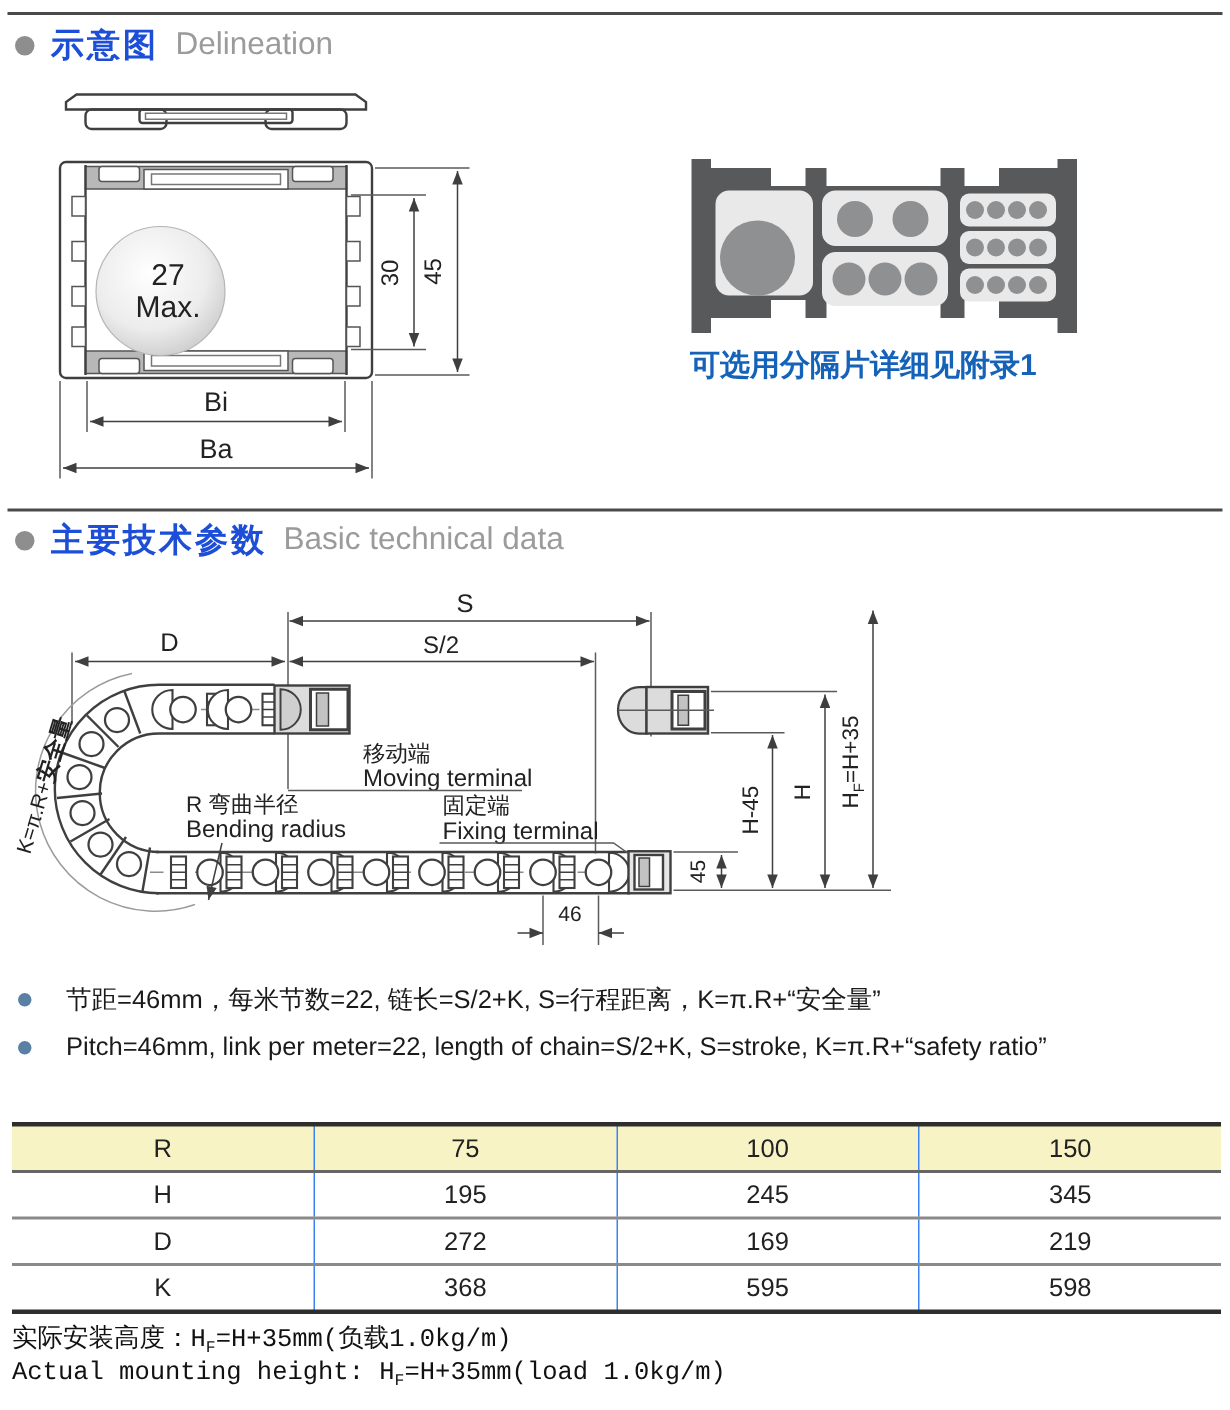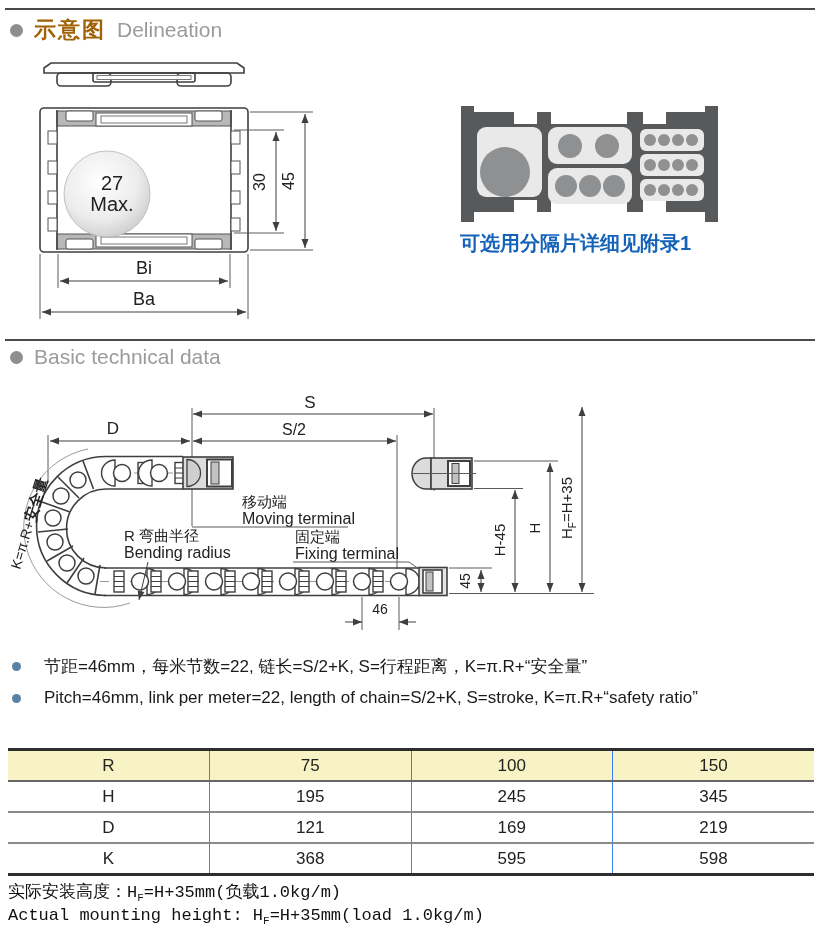--- a/index.html
+++ b/index.html
@@ -1,21 +1,21 @@
 <!DOCTYPE html>
 <html><head>
 <meta charset="utf-8">
 <style>
   html,body{margin:0;padding:0;}
   body{width:820px;height:940px;position:relative;background:#ffffff;overflow:hidden;
        font-family:"Liberation Sans","DejaVu Sans",sans-serif;}
   .divider{position:absolute;left:5px;right:5px;height:2px;background:#4a4a4a;}
   .sec-header{position:absolute;display:flex;align-items:center;gap:11px;}
   .sec-bullet{width:13px;height:13px;border-radius:50%;background:#8e8e8e;flex:none;}
-  .sec-zh{font-size:22px;font-weight:bold;color:#a16207;letter-spacing:2px;}
+  .sec-zh{font-size:22px;font-weight:bold;color:#1d4ed8;letter-spacing:2px;}
   .sec-en{font-size:21px;color:#9b9b9b;text-align:center;}
   .note-line{position:absolute;display:flex;align-items:center;gap:23px;font-size:17px;color:#1a1a1a;}
   .note-bullet{width:9px;height:9px;border-radius:50%;background:#5b80a5;flex:none;}
   .caption{position:absolute;left:460px;top:230px;font-size:20px;font-weight:bold;color:#1463b8;}
   table.spec{position:absolute;left:8px;top:748px;width:806px;border-collapse:collapse;
              font-size:17px;color:#222;table-layout:fixed;}
   table.spec th,table.spec td{text-align:center;height:29px;font-weight:normal;padding:0;}
   table.spec thead tr{background:#f7f3c5;border-top:3px solid #2e2e2e;border-bottom:2px solid #666;}
   table.spec tbody tr{border-bottom:2px solid #8a8a8a;}
   table.spec tbody tr:last-child{border-bottom:3px solid #2e2e2e;}
@@ -36,20 +36,21 @@
 <div class="sec-header" style="left:10px;top:15px">
   <span class="sec-bullet"></span>
   <span class="sec-zh">示意图</span>
   <span class="sec-en">Delineation</span>
 </div>
 
 <div class="divider" style="top:339px"></div>
 
 <div class="sec-header" style="left:10px;top:345px">
   <span class="sec-bullet"></span>
+  <span class="sec-zh">主要技术参数</span>
   <span class="sec-en">Basic technical data</span>
 </div>
 
 <svg class="draw" width="820" height="940" viewBox="0 0 820 940">
   <defs>
     <radialGradient id="sph" cx="0.42" cy="0.36" r="0.8">
       <stop offset="0" stop-color="#ffffff"></stop>
       <stop offset="0.55" stop-color="#ececec"></stop>
       <stop offset="1" stop-color="#bdbdbd"></stop>
     </radialGradient>
@@ -278,21 +279,21 @@
   </thead>
   <tbody>
     <tr>
       <td>H</td>
       <td>195</td>
       <td>245</td>
       <td>345</td>
     </tr>
     <tr>
       <td>D</td>
-      <td>121</td>
+      <td>272</td>
       <td>169</td>
       <td>219</td>
     </tr>
     <tr>
       <td>K</td>
       <td>368</td>
       <td>595</td>
       <td>598</td>
     </tr>
   </tbody>

